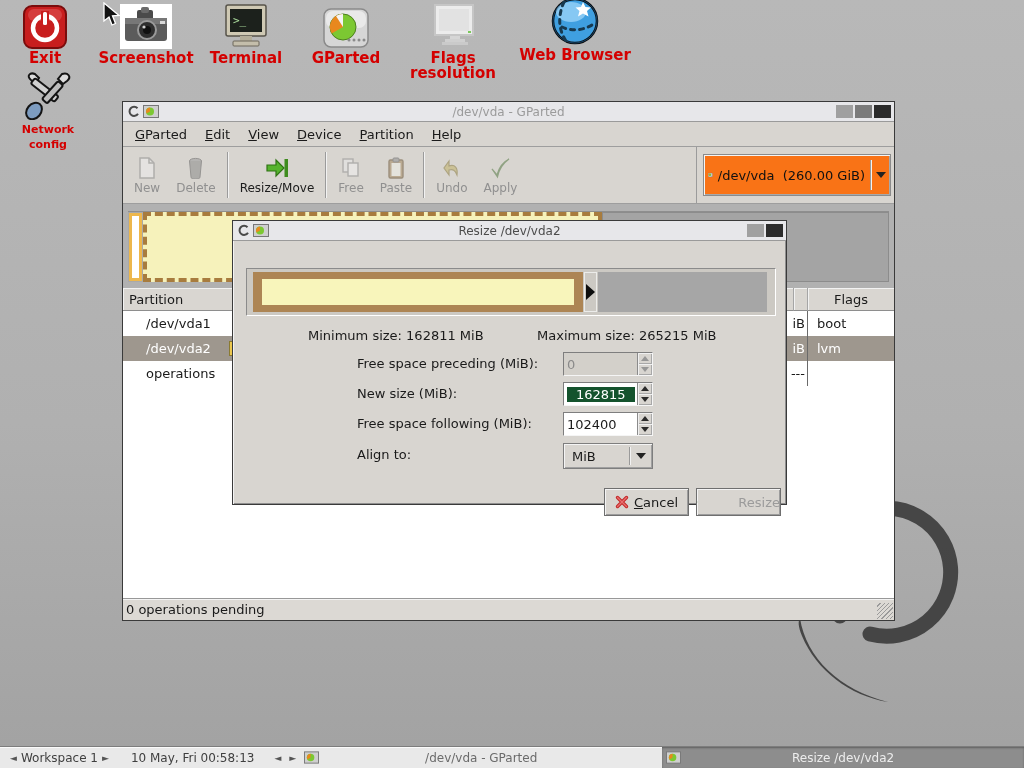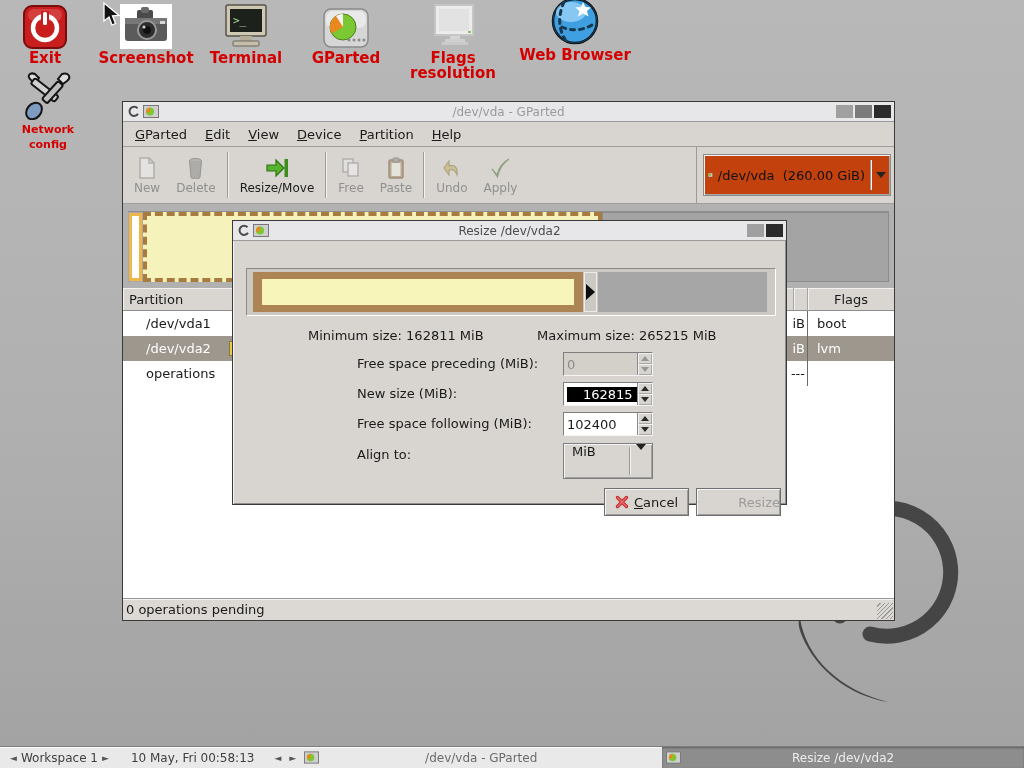--- a/index.html
+++ b/index.html
@@ -48,21 +48,21 @@
     border-bottom:1px solid #9e9e9e; padding:0 3px; flex:0 0 auto; }
   .tbtn { display:flex; flex-direction:column; align-items:center; justify-content:center;
     padding:2px 8px 3px; font-size:12px; color:#1c1c1c; }
   .tbtn .ticon { height:26px; display:flex; align-items:center; }
   .tbtn.disabled { color:#909090; }
   .tbtn.disabled svg { opacity:.55; }
   .tsep { width:0; border-left:1px solid #9b9b9b; border-right:1px solid #f2f2f2; margin:5px 3px; }
   .devcombo { margin-left:auto; align-self:stretch; display:flex; align-items:center;
     border-left:1px solid #9b9b9b; padding-left:6px; }
   .devcombo-btn { display:flex; align-items:center; gap:5px; height:42px; width:188px;
-    background:#c2410c; border:1px solid #8b8b8b;
+    background:#f97316; border:1px solid #8b8b8b;
     box-shadow: inset 1px 1px 0 #f4f4f4, inset -1px -1px 0 #a8a8a8;
     padding:0 4px; font-size:13px; color:#111; }
   .devcombo-arrow { margin-left:auto; display:flex; align-items:center; gap:5px; }
   .varrow { width:0; height:0; border-left:5px solid transparent; border-right:5px solid transparent;
     border-top:6px solid #222; }
 
   
   .gview { height:84px; background:#b1b1b1; position:relative; flex:0 0 auto; }
   .gstrip { position:absolute; left:5px; right:5px; top:7px; height:71px; background:#a9a9a9;
     border-top:1px solid #8e8e8e; }
@@ -107,31 +107,31 @@
   .r-tri { width:0; height:0; border-left:9px solid #0d0d0d;
     border-top:8px solid transparent; border-bottom:8px solid transparent; }
   .r-gray { position:absolute; left:351px; right:8px; top:3px; bottom:3px; background:#a6a6a6; }
   .minmax { position:absolute; top:87px; font-size:13px; color:#1a1a1a; }
   .frow { position:absolute; height:24px; font-size:13px; color:#1a1a1a; }
   .flabel { position:absolute; left:124px; top:4px; }
   .spinbox { position:absolute; left:330px; top:0; width:90px; height:24px;
     border:1px solid; border-color:#7e7e7e #f5f5f5 #f5f5f5 #7e7e7e; display:flex; background:#fff; }
   .spin-text { flex:1; display:flex; align-items:center; padding-left:3px; overflow:hidden; }
   .spinbox.disabled .spin-text { background:#d3d0ca; color:#8a8a8a; }
-  .selval { background:#000000; color:#fff; padding:0 16px; }
+  .selval { background:#14532d; color:#fff; padding:0 9px; }
   .spincol { width:15px; border-left:1px solid #8b8b8b; display:flex; flex-direction:column; background:#d8d5d0; }
   .spincell { flex:1; display:flex; align-items:center; justify-content:center;
     box-shadow: inset 1px 1px 0 #f0f0f0, inset -1px -1px 0 #a8a8a8; }
   .tri-up { width:0;height:0;border-left:4px solid transparent;border-right:4px solid transparent;border-bottom:5px solid #2a2a2a; }
   .tri-dn { width:0;height:0;border-left:4px solid transparent;border-right:4px solid transparent;border-top:5px solid #2a2a2a; }
   .spinbox.disabled .tri-up { border-bottom-color:#979797; }
   .spinbox.disabled .tri-dn { border-top-color:#979797; }
-  .combo { position:absolute; left:330px; top:0; width:90px; height:36px; background:#d8d5d0;
+  .combo { position:absolute; left:330px; top:0; width:90px; height:26px; background:#d8d5d0;
     border:1px solid #7e7e7e; box-shadow: inset 1px 1px 0 #f4f4f4, inset -1px -1px 0 #a0a0a0;
-    display:flex; align-items:flex-start; }
+    display:flex; align-items:center; }
   .combo .ctext { padding-left:8px; flex:1; }
   .combo .csep { width:1px; align-self:stretch; margin:3px 0; background:#9a9a9a; box-shadow:1px 0 0 #f2f2f2; }
   .combo .carr { width:22px; display:flex; justify-content:center; }
   .dbtn { position:absolute; top:247px; width:85px; height:28px; background:#d8d5d0;
     border:1px solid #6f6f6f; box-shadow: inset 1px 1px 0 #f4f4f4, inset -1px -1px 0 #9c9c9c;
     display:flex; align-items:center; justify-content:center; gap:5px; font-size:13px; color:#1a1a1a; }
   .dbtn.disabled { color:#9b9b9b; }
   .dbtn.disabled svg { opacity:.5; filter:grayscale(40%); }
 
   

